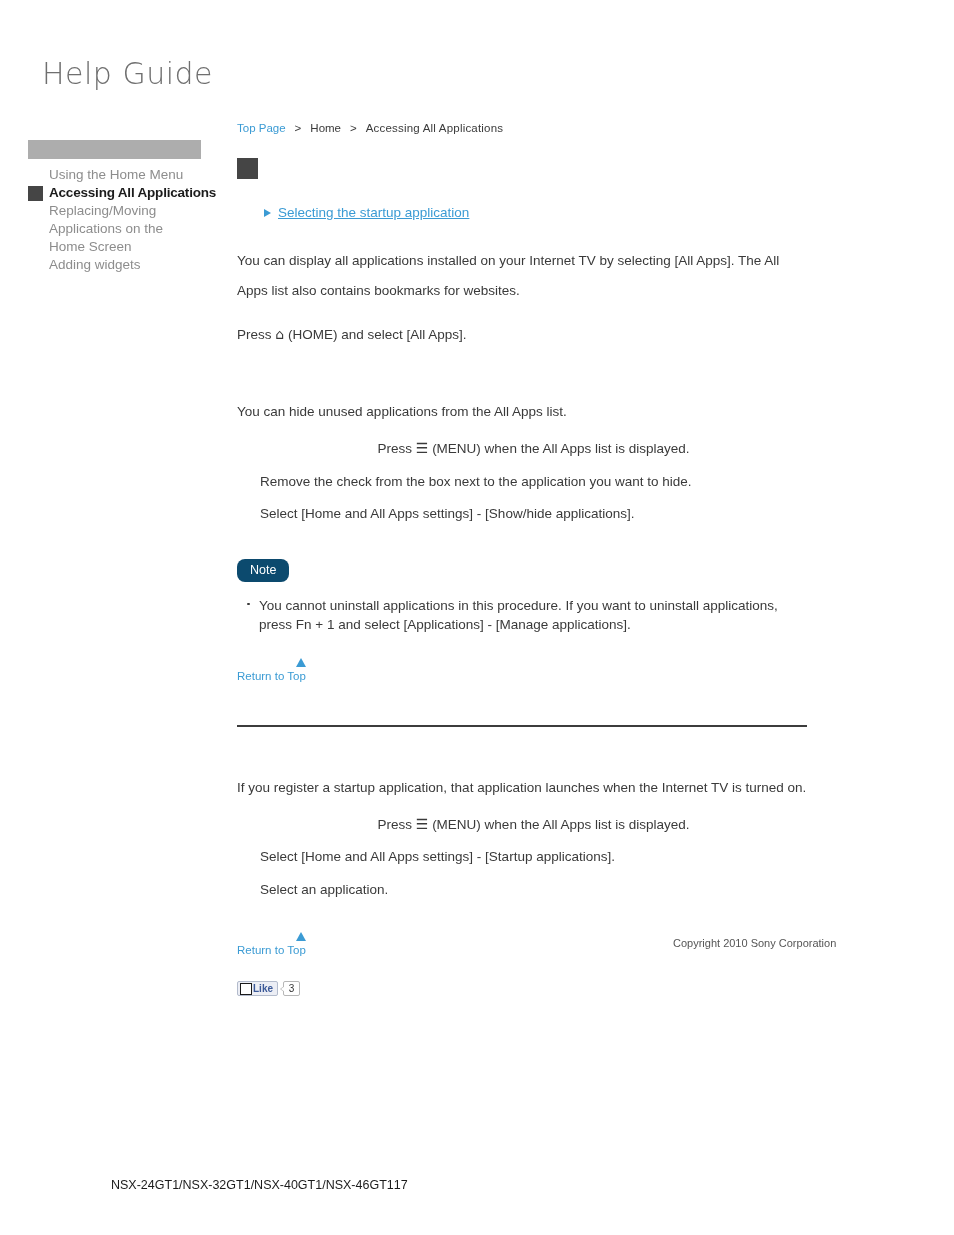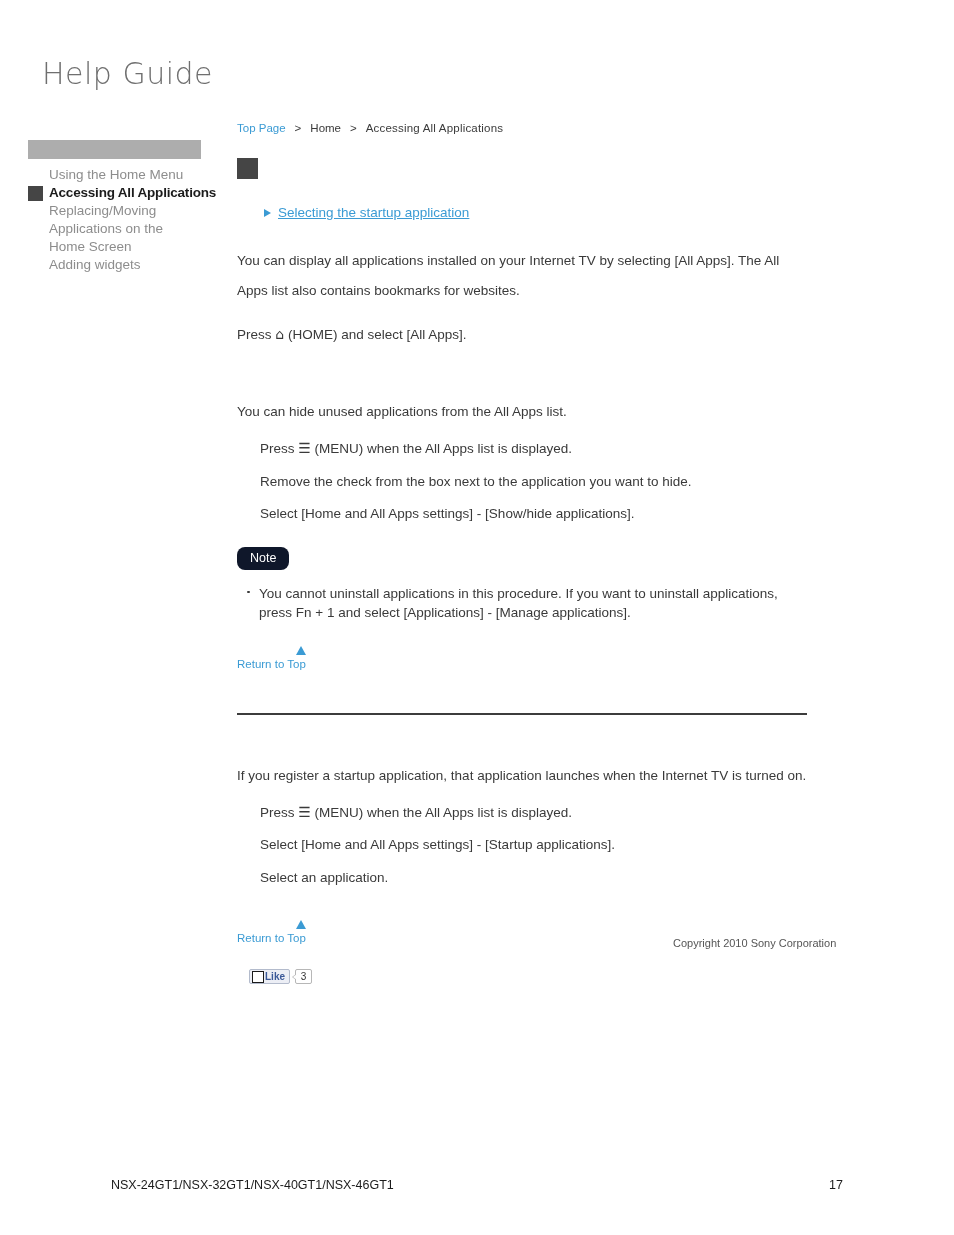--- a/index.html
+++ b/index.html
@@ -145,32 +145,32 @@
   .steps {
     margin-top: 11px;
   }
   .step {
     font-size: 13.5px;
     line-height: 21.5px;
     color: #3a3a3a;
     padding-left: 23px;
     margin-top: 11px;
   }
-  .step:first-child { margin-top: 0; }
+  .step:first-child { margin-top: 0; text-align: center; }
 
   
   .note-badge {
     display: inline-block;
-    background: #0f172a;
+    background: #0c4a6e;
     color: #ffffff;
     font-size: 12.5px;
     line-height: 16px;
     padding: 3px 13px 4px 13px;
     border-radius: 8px;
-    margin-top: 22px;
+    margin-top: 34px;
   }
   .note-list {
     margin-top: 14px;
     padding-left: 8px;
   }
   .note-item {
     position: relative;
     font-size: 13.5px;
     line-height: 19px;
     color: #3a3a3a;
@@ -225,21 +225,20 @@
   }
   .like-button {
     display: inline-flex;
     align-items: center;
     height: 15px;
     background: #eceef5;
     border: 1px solid #b3bbcc;
     border-radius: 2px;
     padding: 0 4px 0 0;
     box-sizing: border-box;
-    margin-left: 12px;
   }
   .like-thumb {
     width: 12px;
     height: 12px;
     background: #ffffff;
     border: 1.5px solid #1a1a1a;
     margin: 0 1px 0 2px;
     box-sizing: border-box;
     display: inline-block;
   }
@@ -299,21 +298,21 @@
     white-space: nowrap;
   }
 
   
   .page-footer {
     position: absolute;
     left: 111px;
     right: 111px;
     top: 1177px;
     display: flex;
-    justify-content: space-between;
+    justify-content: flex-start;
     align-items: baseline;
     font-size: 12.5px;
     line-height: 16px;
     color: #1c1c1c;
   }
 </style>
 </head>
 <body>
 
 <div class="logo">Help Guide</div>

